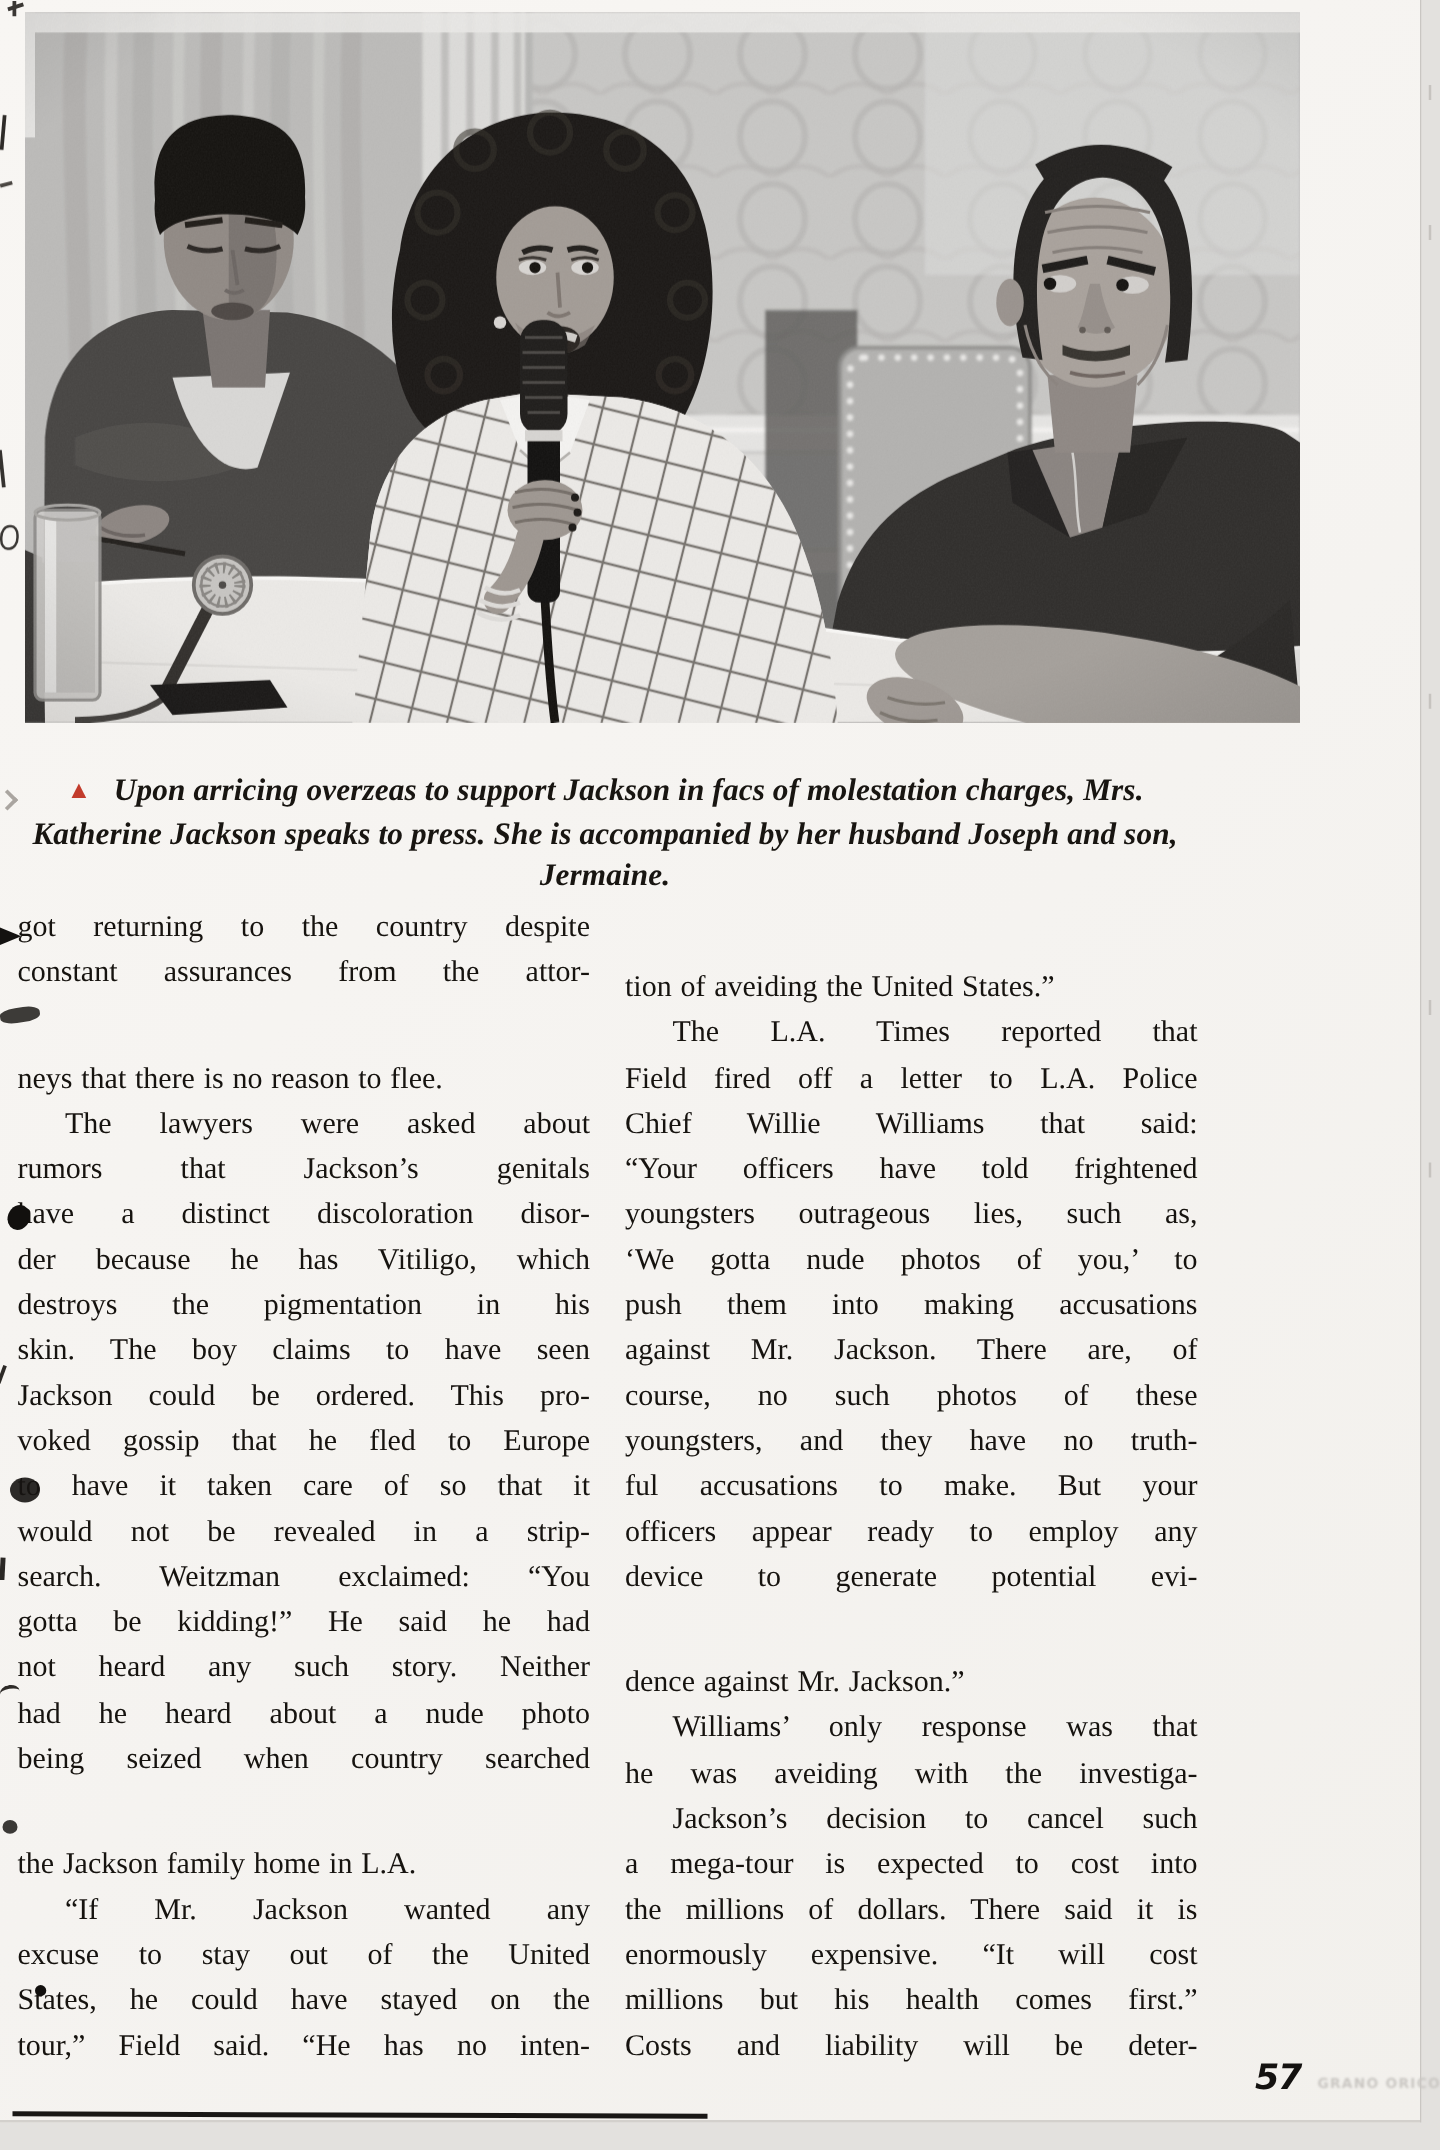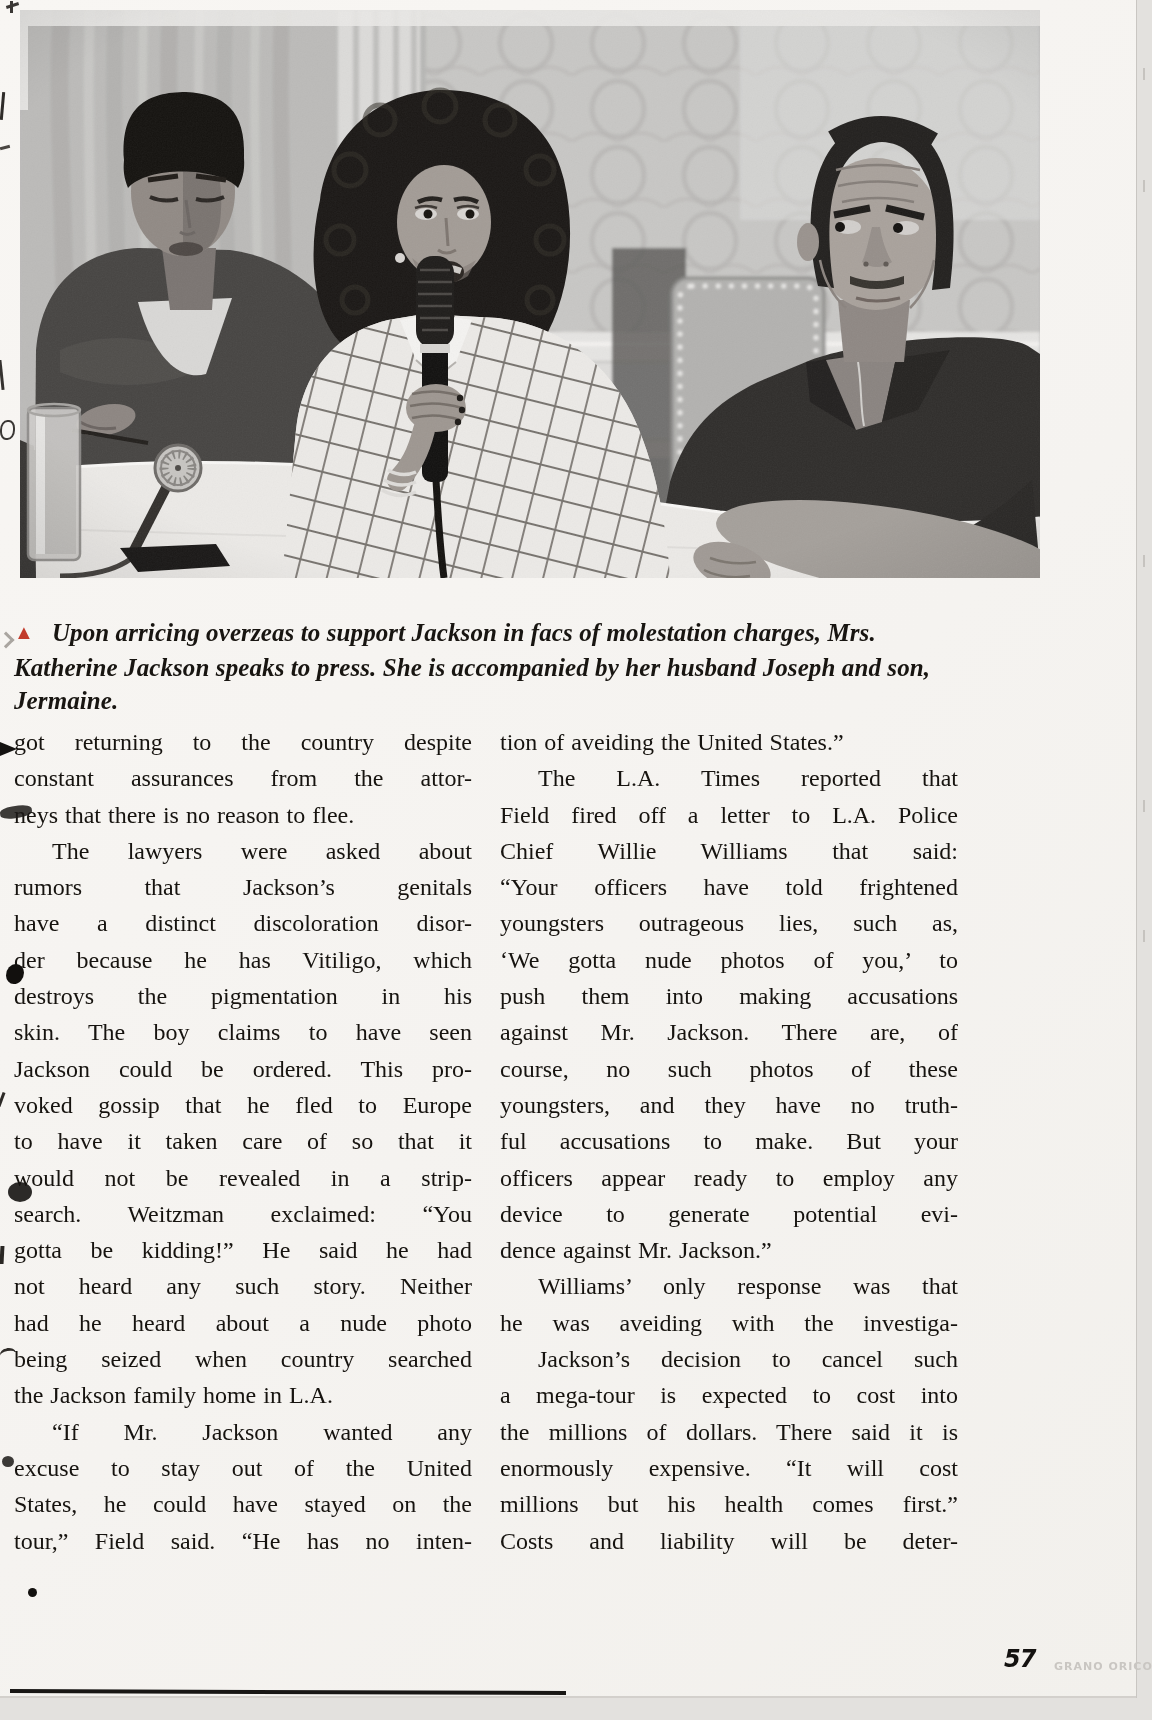--- a/index.html
+++ b/index.html
@@ -17,40 +17,40 @@
     content:"";position:absolute;left:0;bottom:0;width:100%;height:2px;background:#d3d0cc;
   }
   .photo-frame{position:absolute;left:20px;top:10px;width:1020px;height:568px;overflow:hidden;background:#bdbcba;}
   .photo-frame svg{display:block;}
 
   .caption{
     position:absolute;left:14px;top:616px;width:940px;
     font-style:italic;font-size:25px;line-height:33px;color:#181511;
     font-weight:600;letter-spacing:0.1px;
   }
-  .caption .ln{text-align:left;}
+  .caption .ln{text-align:center;}
   .caption .tri{
     color:#c23b2b;font-style:normal;font-size:20px;margin-right:18px;
     position:relative;top:-2px;
   }
 
   .col{
     position:absolute;top:724px;font-size:24px;line-height:36.3px;color:#16130f;
     letter-spacing:0px;word-spacing:1px;
   }
   .col-left{left:14px;width:458px;}
   .col-right{left:500px;width:458px;}
   .col .ln{text-align:justify;text-align-last:justify;height:36.3px;overflow:visible;}
-  .col .ln.end{text-align-last:left;}
+  .col .ln.end{text-align-last:left;margin-top:48px;}
   .col .ln.ind{text-indent:38px;}
 
   .pageno{
     position:absolute;left:1004px;top:1645px;
     font-family:"DejaVu Sans", sans-serif;font-weight:bold;font-style:italic;
-    font-size:24px;color:#141210;letter-spacing:-1px;
+    font-size:28px;color:#141210;letter-spacing:-1px;
   }
   .imprint{
     position:absolute;left:1054px;top:1660px;width:90px;
     font-family:"DejaVu Sans", sans-serif;font-size:11px;font-weight:bold;
     color:#c9c6c2;letter-spacing:1px;filter:blur(0.7px);text-transform:uppercase;
     white-space:nowrap;
   }
   .bottom-rule{
     position:absolute;left:10px;top:1690px;width:556px;height:4px;
     background:#191715;transform:rotate(0.2deg);

